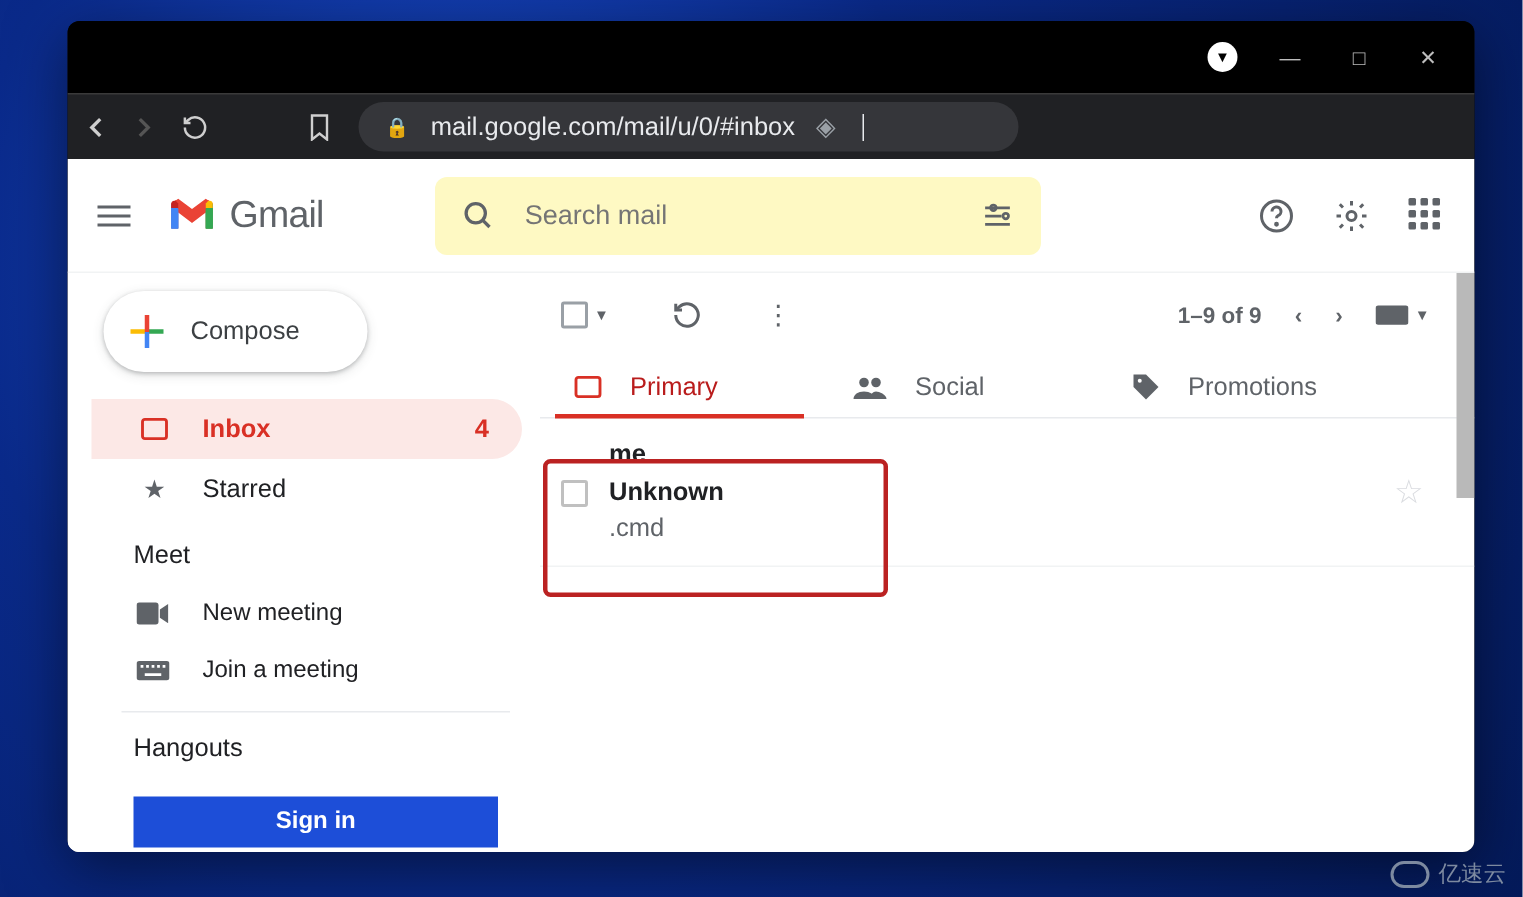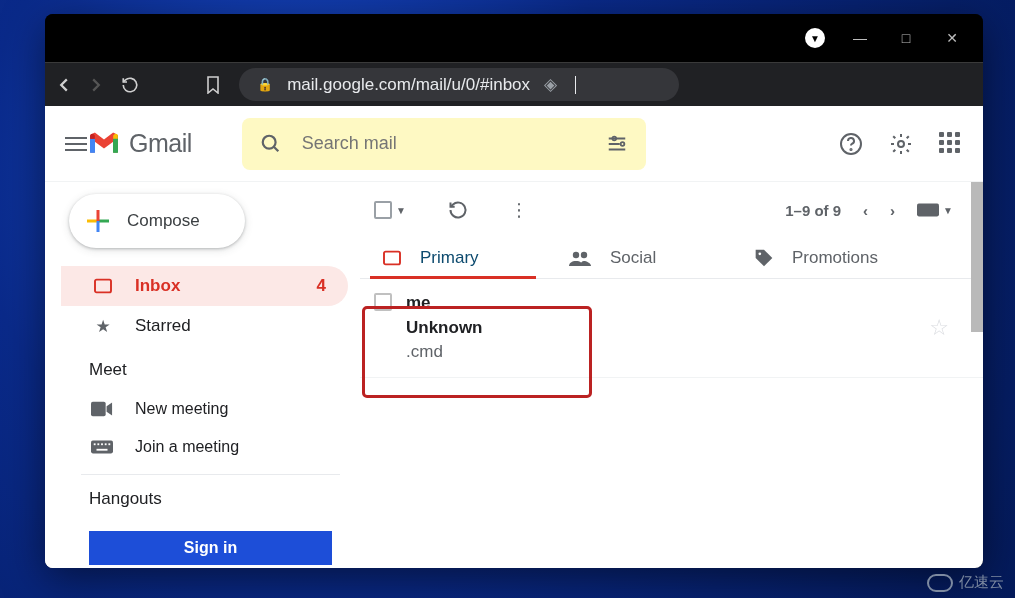--- a/index.html
+++ b/index.html
@@ -15,21 +15,21 @@
   .titlebar{height:48px;background:#000;display:flex;justify-content:flex-end;align-items:center;padding-right:8px;color:#bdbdbd;}
   .titlebar .tbtn{width:46px;height:32px;display:flex;align-items:center;justify-content:center;font-size:14px;}
   .circle-down{width:20px;height:20px;border-radius:50%;background:#fff;display:flex;align-items:center;justify-content:center;color:#000;font-size:10px;margin-right:12px;}
   .urlbar{height:44px;background:#202124;display:flex;align-items:center;padding:0 12px;gap:18px;border-top:1px solid #3a3a3a;}
   .urlbar .navbtn{color:#a0a0a0;font-size:15px;}
   .urlbar .navbtn.dim{color:#555;}
   .addr{display:flex;align-items:center;background:#35363a;border-radius:18px;padding:6px 18px;gap:14px;color:#e8eaed;font-size:17px;min-width:440px;}
   .addr .lock{color:#bdbdbd;font-size:13px;}
   .addr .cursor{width:1px;height:18px;background:#e8eaed;margin-left:4px;}
   .page{background:#fff;height:calc(100% - 92px);position:relative;display:flex;flex-direction:column;}
-  .gm-header{display:flex;align-items:center;height:76px;padding:0 20px;border-bottom:1px solid #f1f3f4;}
+  .gm-header{display:flex;align-items:center;height:76px;padding:0 20px;gap:24px;border-bottom:1px solid #f1f3f4;}
   .burger{display:flex;flex-direction:column;gap:4px;cursor:pointer;}
   .burger span{width:22px;height:2px;background:#5f6368;}
   .brand{display:flex;align-items:center;gap:8px;}
   .brand .gtext{font-size:25px;color:#5f6368;letter-spacing:-.5px;}
   .searchbar{flex:0 0 404px;height:52px;background:#fef9c3;border-radius:8px;display:flex;align-items:center;padding:0 18px;color:#5f6368;gap:20px;margin-left:50px;}
   .searchbar input{border:none;background:transparent;font-size:18px;color:#5f6368;outline:none;flex:1;}
   .hdr-right{display:flex;align-items:center;gap:26px;margin-left:auto;color:#5f6368;}
   .hdr-right svg,.hdr-right .apps{width:24px;height:24px;}
   .apps{display:grid;grid-template-columns:repeat(3,5px);grid-template-rows:repeat(3,5px);gap:3px;}
   .apps span{background:#5f6368;border-radius:1px;}
@@ -54,24 +54,24 @@
   .main{flex:1;display:flex;flex-direction:column;position:relative;}
   .toolbar{display:flex;align-items:center;height:56px;padding:0 30px 0 14px;color:#5f6368;font-size:15px;}
   .toolbar .chk{width:18px;height:18px;border:2px solid #9aa0a6;border-radius:2px;}
   .toolbar .arrow{font-size:10px;margin-left:4px;}
   .toolbar .refresh{margin-left:42px;}
   .toolbar .more{margin-left:42px;font-size:18px;}
   .toolbar .paging{margin-left:auto;display:flex;align-items:center;gap:22px;font-weight:bold;}
   .toolbar .kbd{font-size:18px;}
   .tabs{display:flex;border-bottom:1px solid #e8eaed;}
   .tab{display:flex;align-items:center;gap:18px;padding:10px 22px;font-size:17px;color:#5f6368;flex:0 0 186px;position:relative;}
-  .tab.active{color:#0c4a6e;}
+  .tab.active{color:#b91c1c;}
   .tab.active::after{content:"";position:absolute;left:10px;right:10px;bottom:-1px;height:3px;background:#d93025;}
   .tab .tico{font-size:18px;}
-  .emailrow{display:flex;align-items:flex-start;padding:12px 18px 12px 14px;border-bottom:1px solid #f1f3f4;position:relative;}
+  .emailrow{display:flex;align-items:center;padding:12px 18px 12px 14px;border-bottom:1px solid #f1f3f4;position:relative;}
   .emailrow .chk{width:18px;height:18px;border:2px solid #c0c0c0;border-radius:2px;flex-shrink:0;margin-top:2px;}
   .emailrow .txt{margin-left:14px;font-size:17px;line-height:1.45;color:#202124;}
   .emailrow .from{font-weight:700;}
   .emailrow .subj{font-weight:700;}
   .emailrow .file{color:#5f6368;}
   .emailrow .star{position:absolute;right:34px;top:50%;transform:translateY(-50%);color:#dadce0;font-size:22px;}
   .redbox{position:absolute;border:3px solid #bb2222;border-radius:5px;pointer-events:none;}
   .scroll{position:absolute;right:0;top:0;width:12px;height:150px;background:#b9b9b9;}
   .watermark{position:absolute;right:11px;bottom:6px;display:flex;align-items:center;gap:6px;color:#7d8aa0;font-size:15px;font-weight:500;}
   .watermark .cloud{width:26px;height:18px;border:2px solid #7d8aa0;border-radius:10px;position:relative;}

